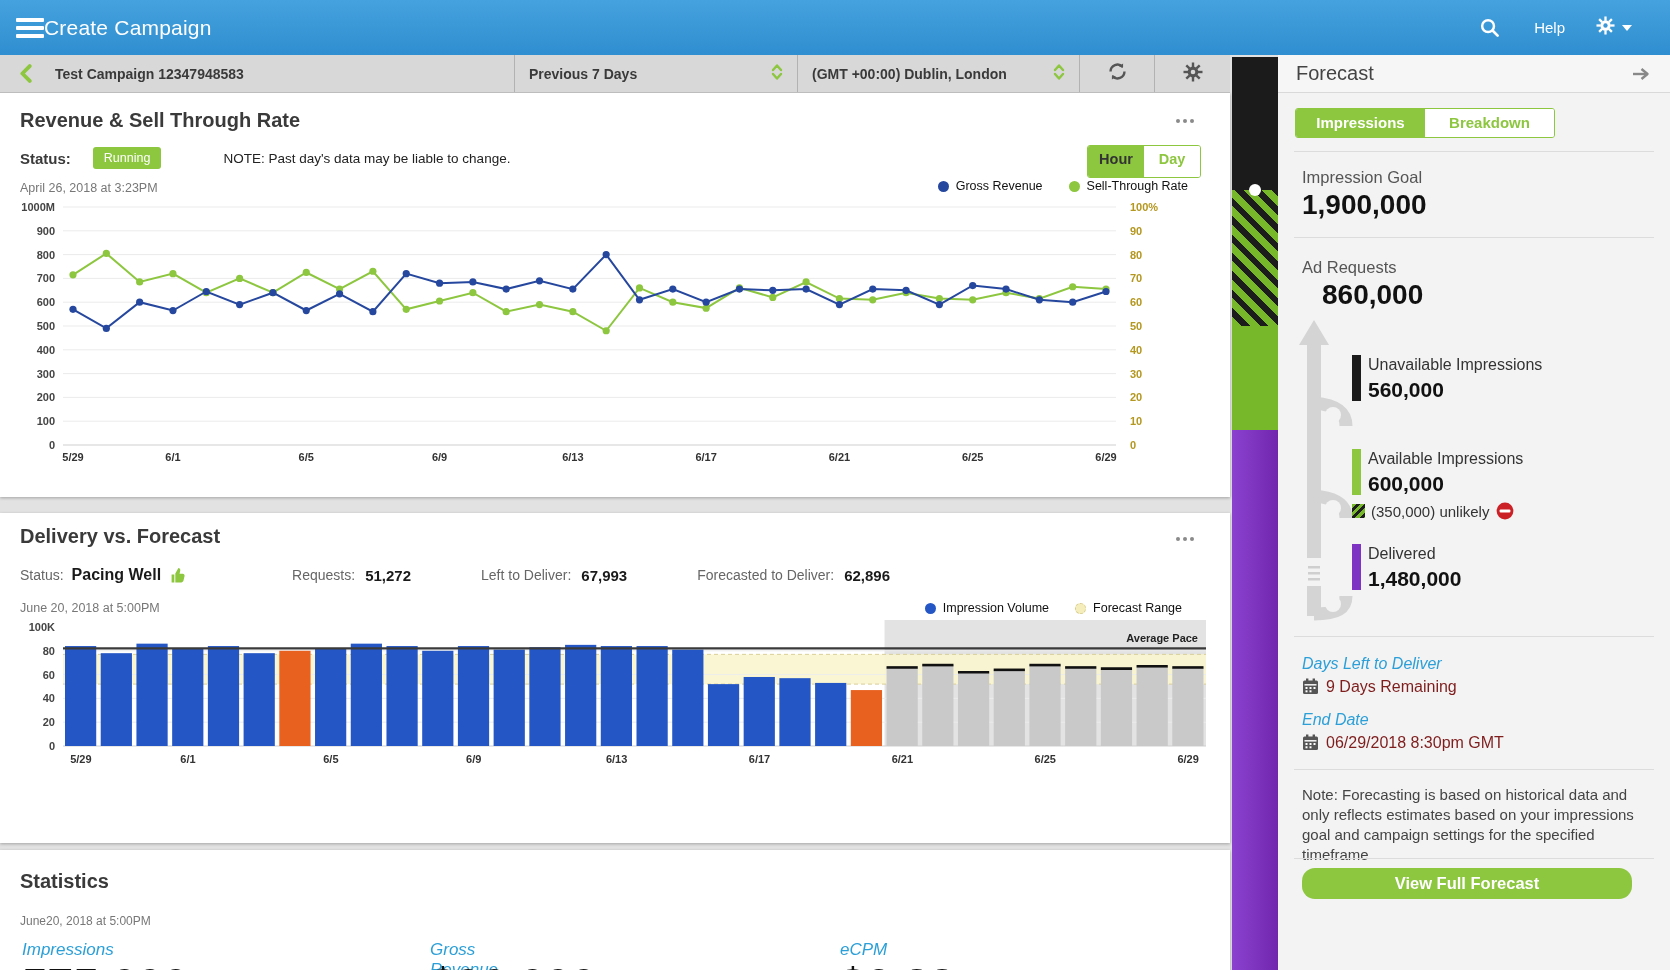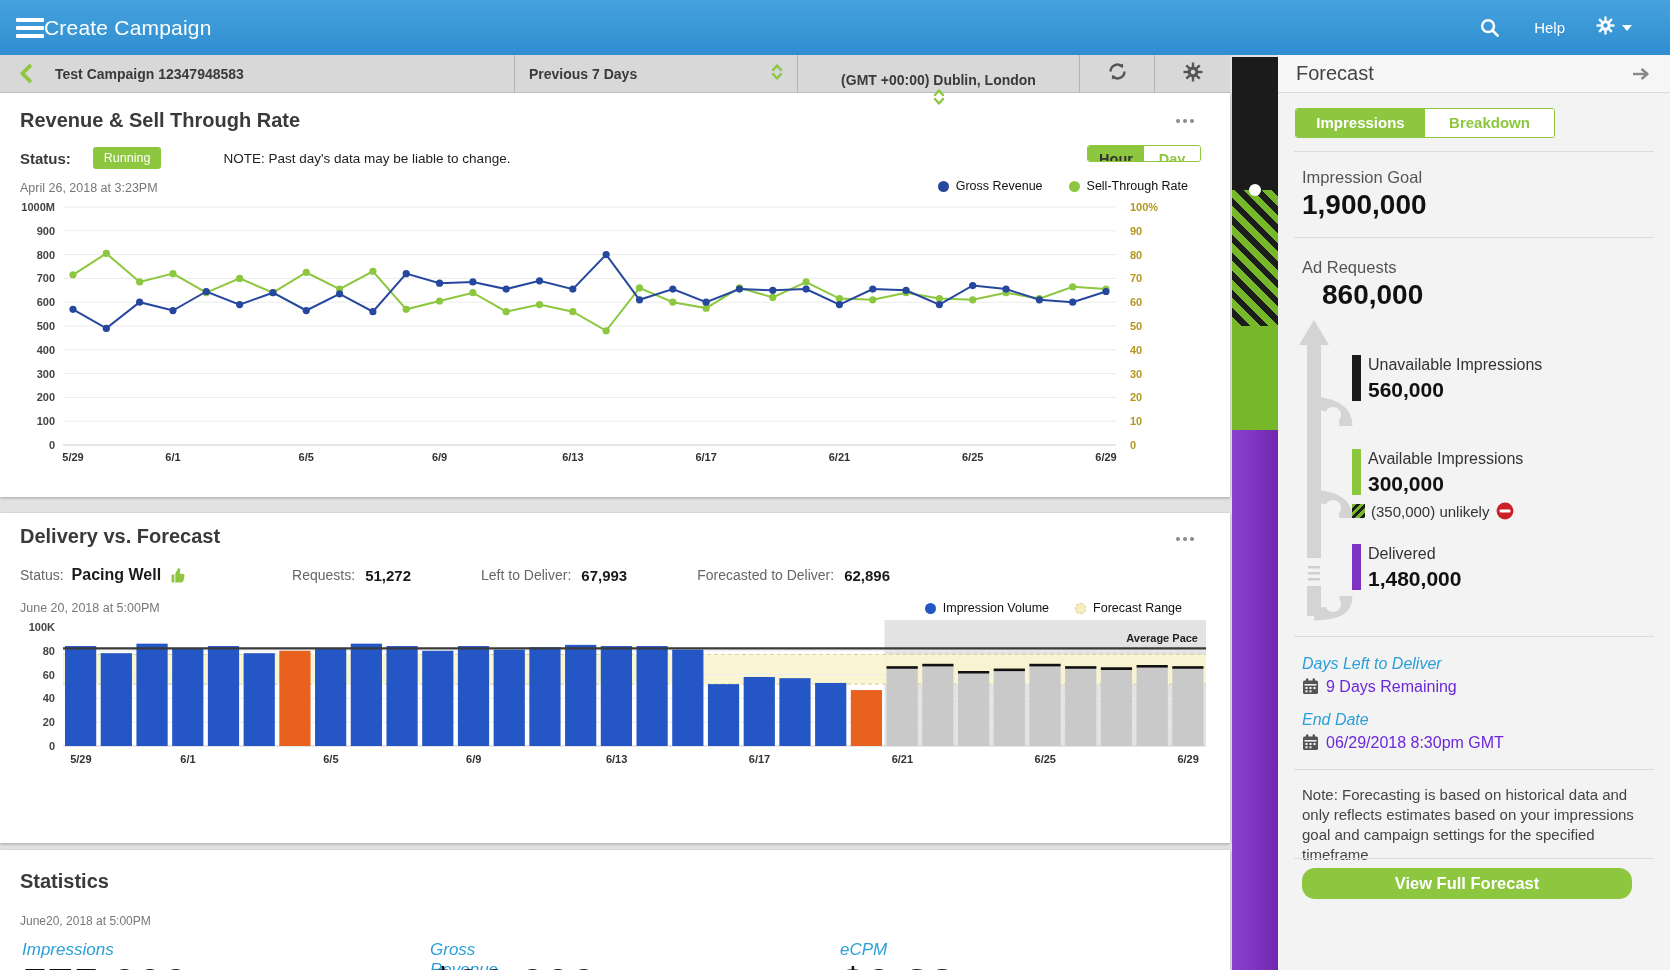--- a/index.html
+++ b/index.html
@@ -20,39 +20,39 @@
   .caret-down { width:0; height:0; border-left:5px solid transparent; border-right:5px solid transparent; border-top:6px solid #fff; }
 
   
   #toolbar { position:absolute; left:0; top:55px; width:1230px; height:38px; background:#d8d8d8;
     border-bottom:1px solid #bdbdbd; display:flex; align-items:stretch; z-index:20; }
   .tb-sec { display:flex; align-items:center; border-right:1px solid #b2b2b2; }
   .tb-text { font-size:14px; font-weight:bold; color:#3a3a3a; }
   #tb-campaign { width:515px; padding-left:18px; }
   #tb-campaign .tb-text { margin-left:22px; }
   #tb-range { width:283px; padding:0 14px; justify-content:space-between; cursor:pointer; }
-  #tb-tz { width:282px; padding:17px 14px; cursor:pointer;flex-direction:column; }
+  #tb-tz { width:282px; padding:0 14px; justify-content:space-between; cursor:pointer; }
   .tb-btn { width:75px; justify-content:center; cursor:pointer; }
 
   
   .sec { position:absolute; left:0; width:1230px; background:#fff; box-shadow:0 1px 3px rgba(0,0,0,.28); }
   #sec-revenue { top:93px; height:404px; }
   #sec-delivery { top:513px; height:330px; }
   #sec-stats { top:850px; height:125px; }
   .sec-title { position:absolute; left:20px; font-size:20px; font-weight:bold; color:#3a3a3a; }
   .ellipsis { position:absolute; left:1172px; display:flex; gap:3px; cursor:pointer; padding:4px; }
   .ellipsis i { width:4px; height:4px; border-radius:50%; background:#8a8a8a; }
 
   .status-label { font-size:15px; font-weight:bold; color:#3a3a3a; }
   .badge { background:#8dc63f; color:#fff; font-size:12.5px; padding:4px 11px; border-radius:3px; }
   .note-text { font-size:13.5px; color:#222; }
 
   .toggle { position:absolute; display:flex; border:1px solid #8dc63f; border-radius:3px; overflow:hidden; }
-  .toggle .opt { width:56px; height:15px; line-height:26px; text-align:center; font-size:14.5px; font-weight:bold;
-    background:#fff; color:#8dc63f; cursor:pointer;text-decoration:underline; }
+  .toggle .opt { width:56px; height:31px; line-height:26px; text-align:center; font-size:14.5px; font-weight:bold;
+    background:#fff; color:#8dc63f; cursor:pointer; }
   .toggle .opt.active { background:#8dc63f; color:#333; }
 
   .chart-ts { position:absolute; left:20px; font-size:12.5px; color:#777; }
   .legend { position:absolute; display:flex; gap:26px; align-items:center; }
   .legend .li { display:flex; align-items:center; gap:7px; font-size:12.5px; color:#111; }
   .dot { width:11px; height:11px; border-radius:50%; }
 
   .metric-label { font-size:14px; color:#666; }
   .metric-value { font-size:15px; font-weight:bold; color:#1a1a1a; }
 
@@ -87,21 +87,21 @@
   .goal-value { position:absolute; left:24px; font-size:28px; font-weight:bold; color:#111; }
 
   .funnel-marker { position:absolute; width:9px; height:46px; }
   .fun-label { position:absolute; font-size:16px; color:#333; }
   .fun-value { position:absolute; font-size:21px; font-weight:bold; color:#111; }
   .chip-striped { position:absolute; width:13px; height:14px;
     background:repeating-linear-gradient(135deg,#76b82a 0 3px,#1c1c1c 3px 6px); }
   .unlikely-text { position:absolute; font-size:15px; color:#333; }
 
   .side-cap-label { position:absolute; left:24px; font-size:16px; font-style:italic; color:#2b9fd8; }
-  .side-cap-value { position:absolute; left:48px; font-size:16px; color:#6d28d9; }
+  .side-cap-value { position:absolute; left:48px; font-size:16px; color:#7f1d1d; }
   .cal-icon { position:absolute; left:24px; }
 
   #panel-note { position:absolute; left:24px; top:730px; width:348px; font-size:15px; color:#444; line-height:1.33; }
   #view-forecast-btn { position:absolute; left:24px; top:813px; width:330px; height:31px; background:#8dc63f;
     border:none; border-radius:13px; color:#fff; font-size:16.5px; font-weight:bold; cursor:pointer;
     font-family:"Liberation Sans",sans-serif; }
 
   svg text { font-family:"Liberation Sans",sans-serif; }
 </style>
 </head>
@@ -521,21 +521,21 @@
       <circle cx="47" cy="286" r="8" fill="#f3f3f3"></circle>
     </svg>
   </div>
 
   <div class="funnel-marker" style="left:74px; top:300px; background:#1b1b1b;"></div>
   <span class="fun-label" style="left:90px; top:301px;">Unavailable Impressions</span>
   <span class="fun-value" style="left:90px; top:323px;">560,000</span>
 
   <div class="funnel-marker" style="left:74px; top:394px; background:#8dc63f;"></div>
   <span class="fun-label" style="left:90px; top:395px;">Available Impressions</span>
-  <span class="fun-value" style="left:90px; top:417px;">300,000</span>
+  <span class="fun-value" style="left:90px; top:417px;">600,000</span>
 
   <div class="chip-striped" style="left:74px; top:449px;"></div>
   <span class="unlikely-text" style="left:93px; top:448px;">(350,000) unlikely</span>
   <span class="abs" style="left:218px; top:447px; display:flex;">
     <svg width="18" height="18" viewBox="0 0 18 18">
         <circle cx="9" cy="9" r="8.4" fill="#cc2027"></circle>
         <rect x="3.6" y="7.4" width="10.8" height="3.2" rx="1" fill="#fff"></rect>
       </svg>
   </span>
 

